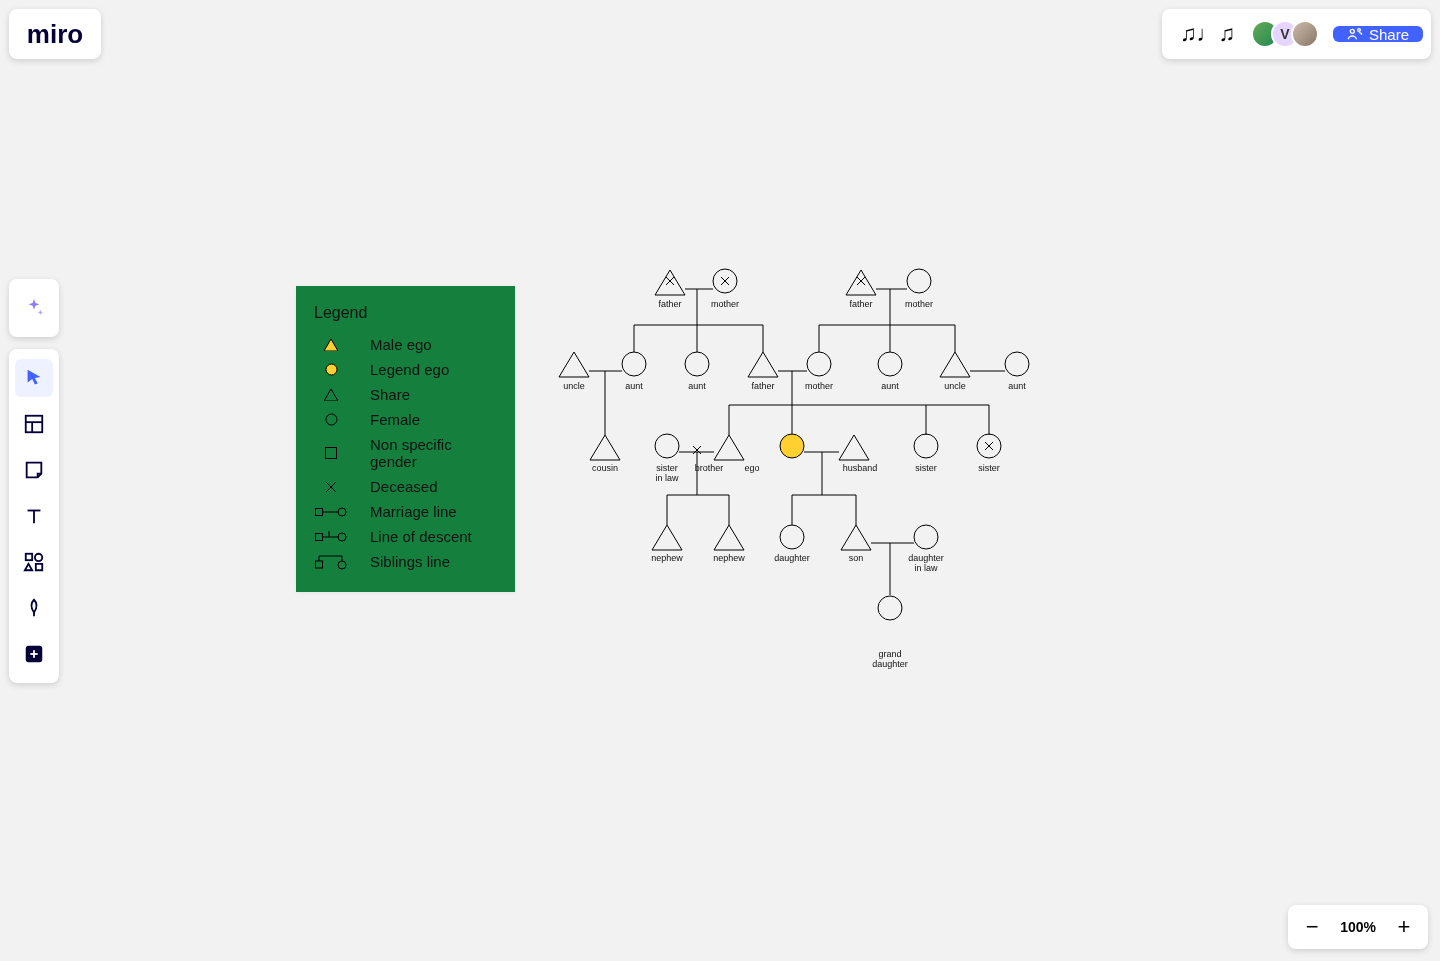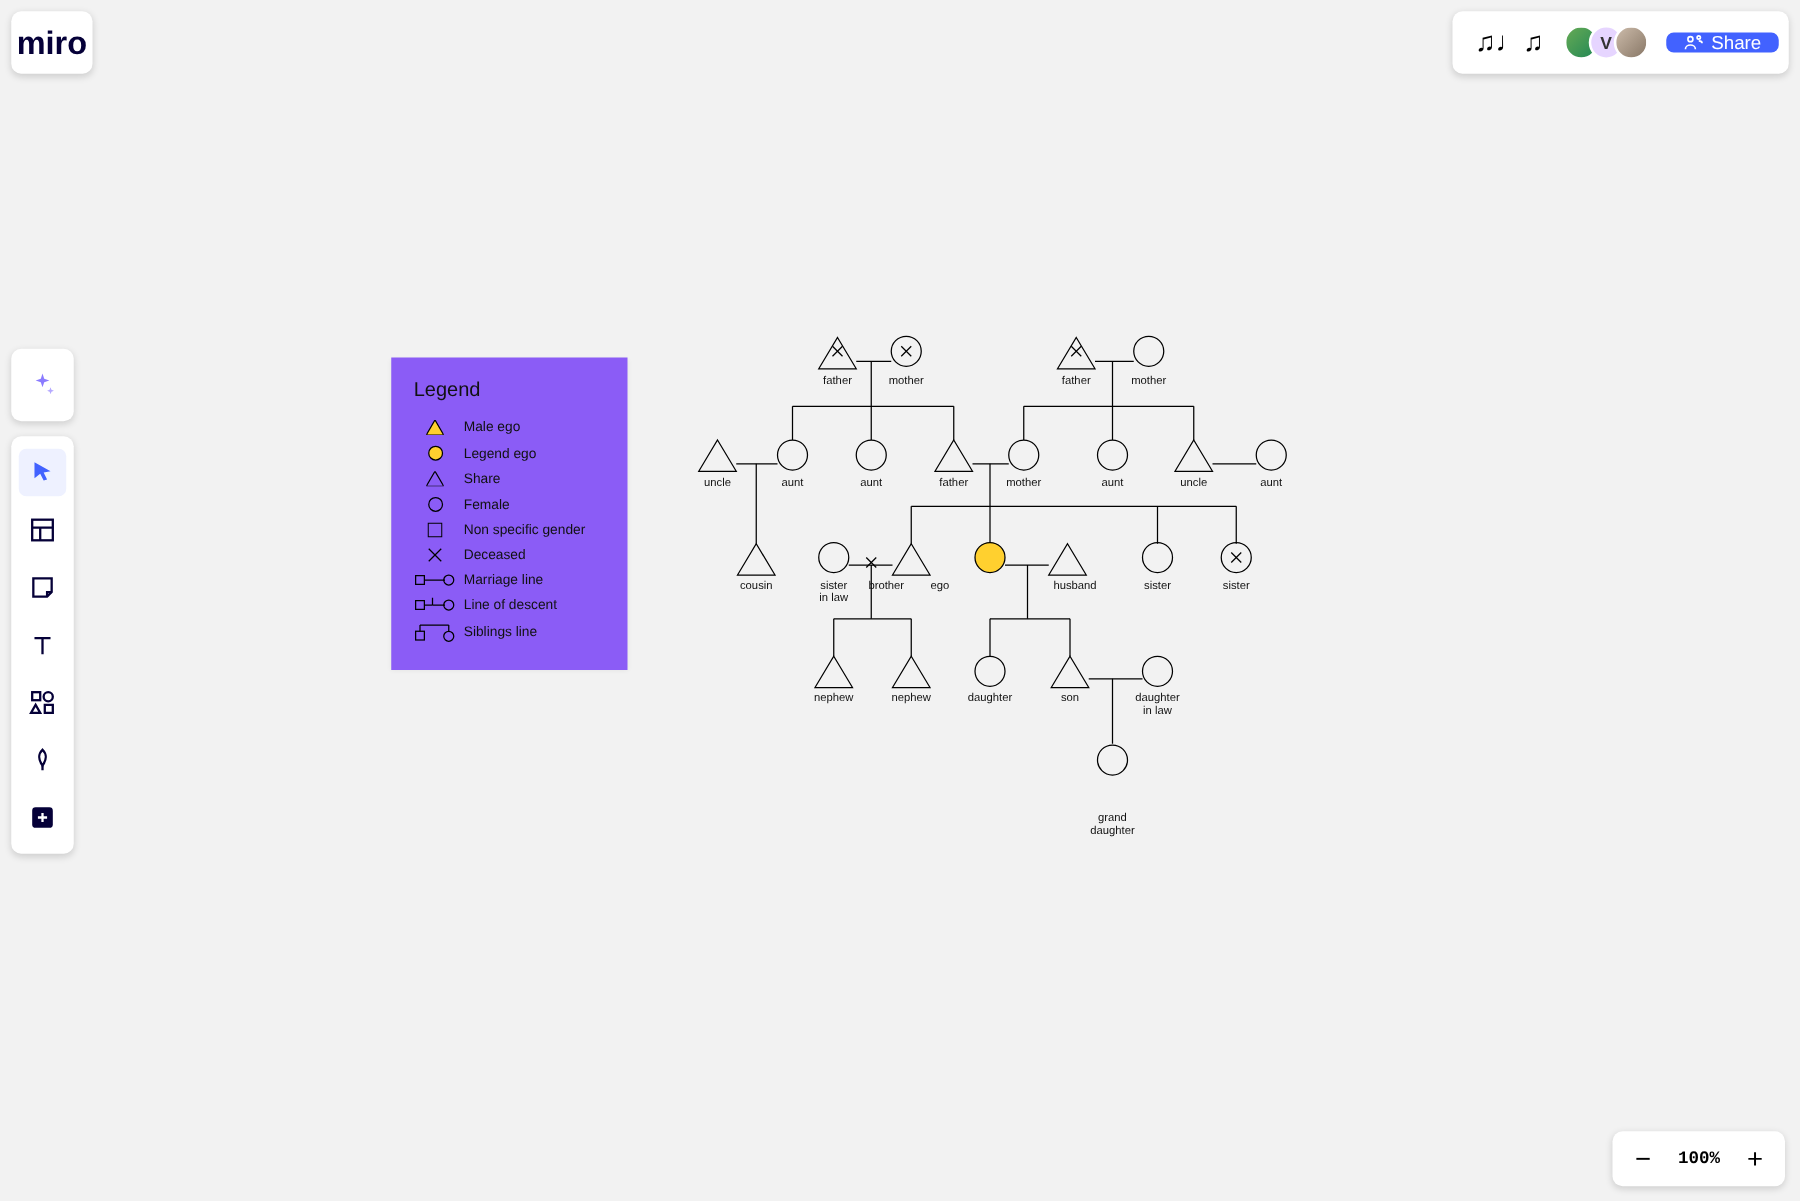--- a/index.html
+++ b/index.html
@@ -8,21 +8,21 @@
   font-family: -apple-system, Helvetica, Arial, sans-serif;
   background: #f2f2f2;
   position: relative;
   overflow: hidden;
 }
 
 
 .logo-card {
   position: absolute;
   top: 9px; left: 9px;
-  width: 65px; height: 50px;
+  width: 92px; height: 50px;
   background: #fff;
   border-radius: 8px;
   box-shadow: 0 2px 6px rgba(0,0,0,0.15);
   display: flex; align-items: center; justify-content: center;
   font-weight: 700; font-size: 26px; color: #050038;
 }
 
 
 .topbar {
   position: absolute;
@@ -68,32 +68,32 @@
 .tb-btn.selected{background:#eef1ff;}
 .tb-btn svg{width:22px;height:22px;}
 
 
 .zoom{
   position:absolute; right:12px; bottom:12px;
   background:#fff; border-radius:8px; box-shadow:0 2px 6px rgba(0,0,0,0.15);
   display:flex; align-items:center; height:44px; padding:0 8px;
 }
 .zoom-btn{width:32px;height:32px;display:flex;align-items:center;justify-content:center;cursor:pointer;font-size:22px;}
-.zoom-level{font-size:14px;font-weight:600;padding:0 12px;font-family:Liberation Mono, monospace;}
+.zoom-level{font-size:14px;font-weight:600;padding:0 12px;}
 
 
 .legend{
-  position:absolute; left:313px; top:286px;
-  width:189px;
-  background:#8b5cf6;
+  position:absolute; left:296px; top:286px;
+  width:219px;
+  background:#15803d;
   padding:18px 18px 14px 18px;
   box-shadow:0 1px 4px rgba(0,0,0,0.06);
 }
 .legend h3{font-size:16px;font-weight:500;margin-bottom:14px;color:#111;}
-.legend-row{display:flex;align-items:center;margin:8px 0;font-size:11px;color:#111;}
+.legend-row{display:flex;align-items:center;margin:8px 0;font-size:15px;color:#111;gap:16px;}
 .legend-sym{width:34px;display:flex;justify-content:center;align-items:center;flex-shrink:0;}
 .legend-text{margin-left:6px;}
 
 
 .node-label{ position:absolute; font-size:9px; color:#111; text-align:center; transform:translateX(-50%); white-space:pre; line-height:1.1;}
 
 .kinship-svg{ position:absolute; left:0; top:0; }
 </style>
 </head>
 <body>

